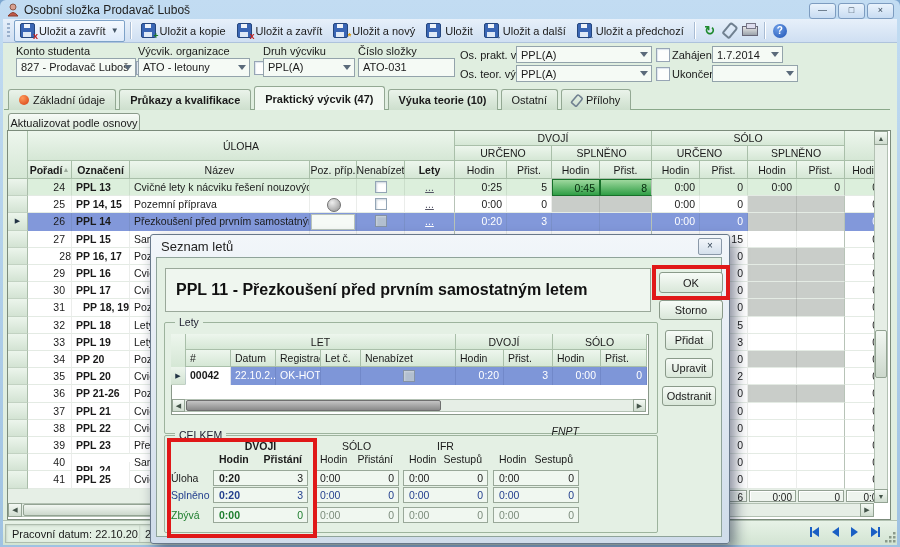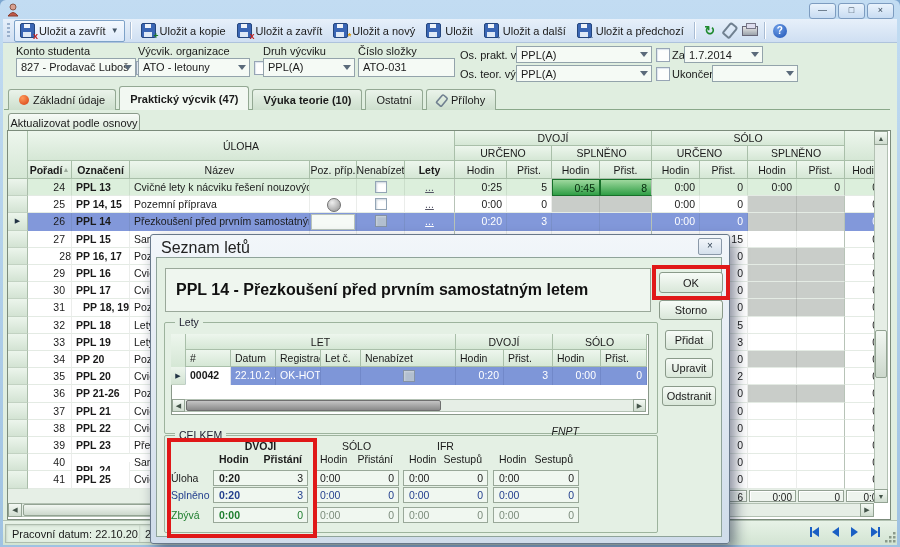--- a/index.html
+++ b/index.html
@@ -63,21 +63,21 @@
   .sb-thumb{position:absolute;background:linear-gradient(#f2f7f2,#ccd8cc);border:1px solid #93a393;box-sizing:border-box;border-radius:2px;}
   .sb-thumb.dark{background:linear-gradient(#c4c4c4,#8a8a8a);border-color:#6f6f6f;}
   
   .statusbar{position:absolute;left:3px;top:520px;width:894px;height:24px;background:linear-gradient(#e7f2e7,#d2e4d2);border-top:1px solid #b2c2b2;}
   .spane{position:absolute;top:3px;height:17px;display:flex;align-items:center;padding:0 6px;border:1px solid #aebdae;
          box-shadow:inset 1px 1px 2px #c8d6c8;background:#e2efe2;white-space:nowrap;}
   .navbtn{position:absolute;top:4px;width:18px;height:16px;display:flex;align-items:center;justify-content:center;}
   
   #dialog{position:absolute;left:150px;top:234px;width:578px;height:308px;border:1px solid #68788a;border-radius:3px;
           background:linear-gradient(#f2f6fa,#cfdcea);box-shadow:5px 6px 14px rgba(10,20,50,0.5);z-index:10;}
-  .dlg-title{position:absolute;left:10px;top:4px;font-size:16px;color:#222;}
+  .dlg-title{position:absolute;left:10px;top:4px;font-size:13px;color:#222;}
   .dlg-close{position:absolute;right:7px;top:3px;width:22px;height:15px;border:1px solid #8a98a8;border-radius:2px;
              background:linear-gradient(#f2f6fa,#d5e0ec);text-align:center;line-height:13px;font-size:10px;color:#345;}
   .dlg-client{position:absolute;left:5px;top:22px;width:566px;height:280px;background:#e4f0e4;border:1px solid #8fa39a;box-sizing:border-box;}
   .headingbox{position:absolute;left:14px;top:33px;width:486px;height:44px;background:#eff6ef;border:1px solid #9aa89a;
               display:flex;align-items:center;padding-left:10px;box-sizing:border-box;font-size:16px;font-weight:bold;color:#111;}
   .groupbox{position:absolute;border:1px solid #9db39d;border-radius:2px;}
   .gblabel{position:absolute;background:#e4f0e4;padding:0 4px;font-size:10.5px;color:#223;z-index:2;}
   .redrect{position:absolute;border:4px solid #e01818;z-index:20;pointer-events:none;}
   .dgh{position:absolute;background:linear-gradient(#edf6ed,#d5e7d5);border-right:1px solid #a9bfa9;border-bottom:1px solid #a9bfa9;
        box-sizing:border-box;font-size:10.5px;display:flex;align-items:center;justify-content:center;overflow:hidden;white-space:nowrap;}
@@ -91,20 +91,21 @@
 </head>
 <body>
 
 <div id="app">
 
   <div class="titlebar">
     <svg width="14" height="14" style="margin-left:6px">
       <circle cx="7" cy="4" r="3" fill="#d8a090" stroke="#8a5a4a"></circle>
         <path d="M2,13 Q7,6 12,13 Z" fill="#c05a4a" stroke="#8a3a2a"></path>
     </svg>
+    <span class="title-text">Osobní složka Prodavač Luboš</span>
     <div class="winbtns">
       <div class="winbtn">—</div>
       <div class="winbtn">□</div>
       <div class="winbtn">×</div>
     </div>
   </div>
 
   <div class="client"></div>
 
   <div class="toolbar">
@@ -195,34 +196,37 @@
   </div>
   <div class="fcb" style="left:656px;top:48px"></div>
 
   <div class="flabel" style="left:460px;top:68px">Os. teor. výc.</div>
   <div class="combo" style="left:516px;top:65px;width:136px;height:17px">
     <span>PPL(A)</span><span class="arr" style="top:5px"></span>
   </div>
   <div class="fcb" style="left:656px;top:67px"></div>
 
   <div class="flabel" style="left:672px;top:49px">Zahájení</div>
-  <div class="combo" style="left:684px;top:46px;width:79px;height:17px">
+  <div class="combo" style="left:712px;top:46px;width:71px;height:17px">
     <span>1.7.2014</span><span class="arr" style="top:5px"></span>
   </div>
 
   <div class="flabel" style="left:672px;top:68px">Ukončení</div>
   <div class="combo" style="left:712px;top:65px;width:86px;height:17px">
     <span></span><span class="arr" style="top:5px"></span>
   </div>
 
   <div class="tabline"></div>
   <div class="tabbar">
     <div class="tab">
         <span class="reddot"></span>
         <span>Základní údaje</span>
+      </div>
+    <div class="tab bold">
+        <span>Průkazy a kvalifikace</span>
       </div>
     <div class="tab active">
         <span>Praktický výcvik (47)</span>
       </div>
     <div class="tab bold">
         <span>Výuka teorie (10)</span>
       </div>
     <div class="tab">
         <span>Ostatní</span>
       </div>
@@ -654,21 +658,21 @@
           <rect x="5" y="9" width="2.5" height="2.5" fill="#8a9a8a"></rect>
           <rect x="9" y="9" width="2.5" height="2.5" fill="#8a9a8a"></rect>
         </svg></div>
     </div>
 
   <div id="dialog">
     <div class="dlg-title">Seznam letů</div>
     <div class="dlg-close">×</div>
     <div class="dlg-client"></div>
 
-    <div class="headingbox">PPL 14 - Přezkoušení před prvním samostatným letem</div>
+    <div class="headingbox">PPL 11 - Přezkoušení před prvním samostatným letem</div>
     <div class="btn" style="position:absolute;left:508px;top:37px;width:64px;height:21px">OK</div>
     <div class="btn" style="position:absolute;left:508px;top:65px;width:64px;height:20px">Storno</div>
     <div class="redrect" style="left:501px;top:30px;width:70px;height:27px"></div>
 
     <div class="groupbox" style="left:13px;top:87px;width:492px;height:110px"></div>
     <div class="gblabel" style="left:24px;top:81px">Lety</div>
     <div id="dlg-lety-layer">
         <div style="left: 20px; top: 99px; width: 476px; height: 79px; background: rgb(255, 255, 255); border: 1px solid rgb(138, 152, 138); position: absolute;"></div>
         <div class="dgh" style="left: 20px; top: 99px; width: 15px; height: 34px; position: absolute;"></div>
         <div class="dgh" style="left: 35px; top: 99px; width: 270px; height: 16px; position: absolute;">LET</div>

